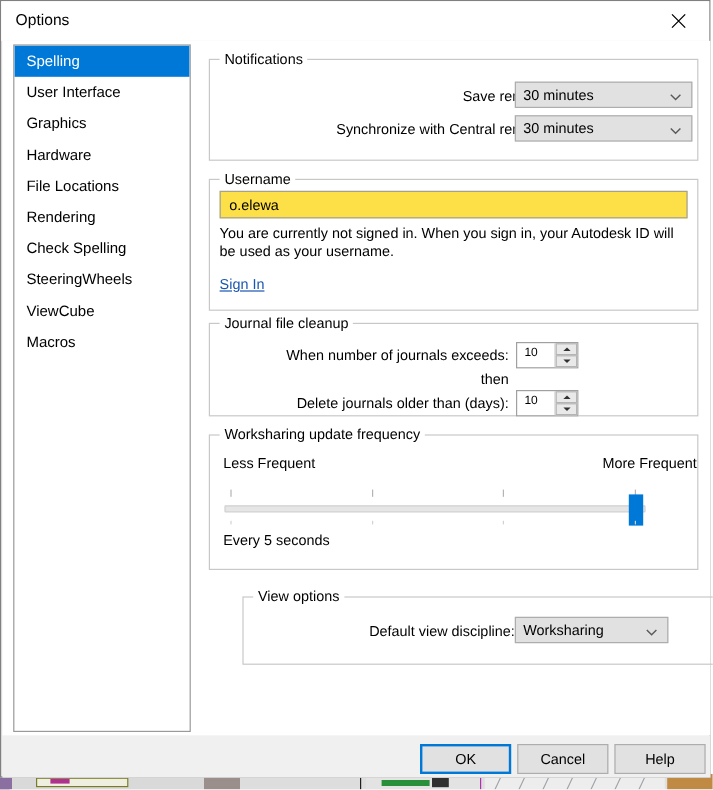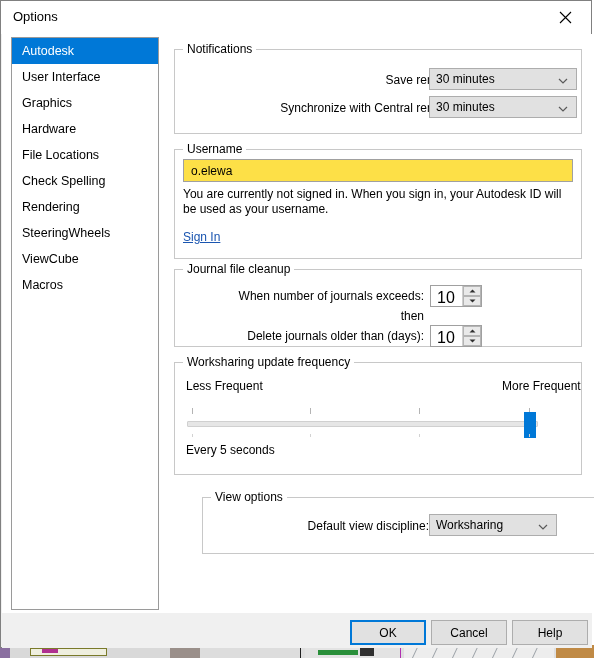--- a/index.html
+++ b/index.html
@@ -116,21 +116,21 @@
   .helptext{
     position:absolute;font-size:12px;color:#000;line-height:15px;
     width:390px;
   }
 
   
   .spinner{
     position:absolute;width:52px;height:22px;
     border:1px solid #a0a0a0;background:#ffffff;box-sizing:border-box;
   }
-  .spinner .sval{position:absolute;left:6px;top:3px;font-size:16px;color:#000;}
+  .spinner .sval{position:absolute;left:6px;top:3px;font-size:10px;color:#000;}
   .spin-btns{
     position:absolute;right:0;top:0;width:18px;height:20px;
     border-left:1px solid #cfcfcf;
   }
   .spin-up,.spin-dn{
     position:absolute;left:0;width:18px;height:10px;
     background:#e9e9e9;border:1px solid #b4b4b4;box-sizing:border-box;
     display:flex;align-items:center;justify-content:center;
     cursor:default;
   }
@@ -196,39 +196,39 @@
       <svg width="13" height="13" viewBox="0 0 13 13" aria-hidden="true">
         <path d="M1 1 L12 12 M12 1 L1 12" stroke="#000" stroke-width="1.1" fill="none"></path>
       </svg>
     </div>
   </div>
 
   <div id="body-area">
 
     <div id="sidebar">
       <div class="side-item selected">
-        <span>Autodesk</span>
+        <span>Spelling</span>
       </div>
       <div class="side-item">
         <span>User Interface</span>
       </div>
       <div class="side-item">
         <span>Graphics</span>
       </div>
       <div class="side-item">
         <span>Hardware</span>
       </div>
       <div class="side-item">
         <span>File Locations</span>
       </div>
       <div class="side-item">
+        <span>Rendering</span>
+      </div>
+      <div class="side-item">
         <span>Check Spelling</span>
-      </div>
-      <div class="side-item">
-        <span>Rendering</span>
       </div>
       <div class="side-item">
         <span>SteeringWheels</span>
       </div>
       <div class="side-item">
         <span>ViewCube</span>
       </div>
       <div class="side-item">
         <span>Macros</span>
       </div>

